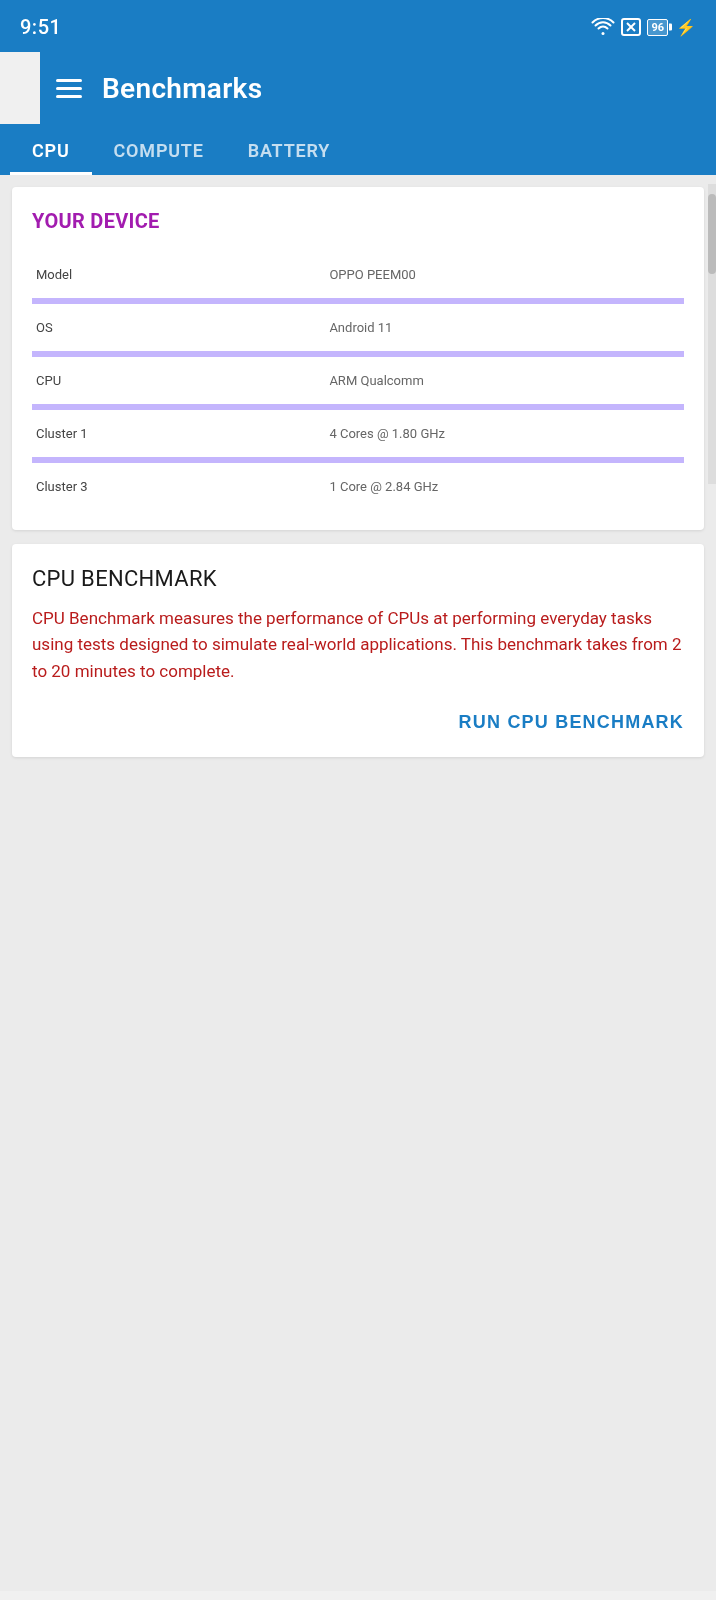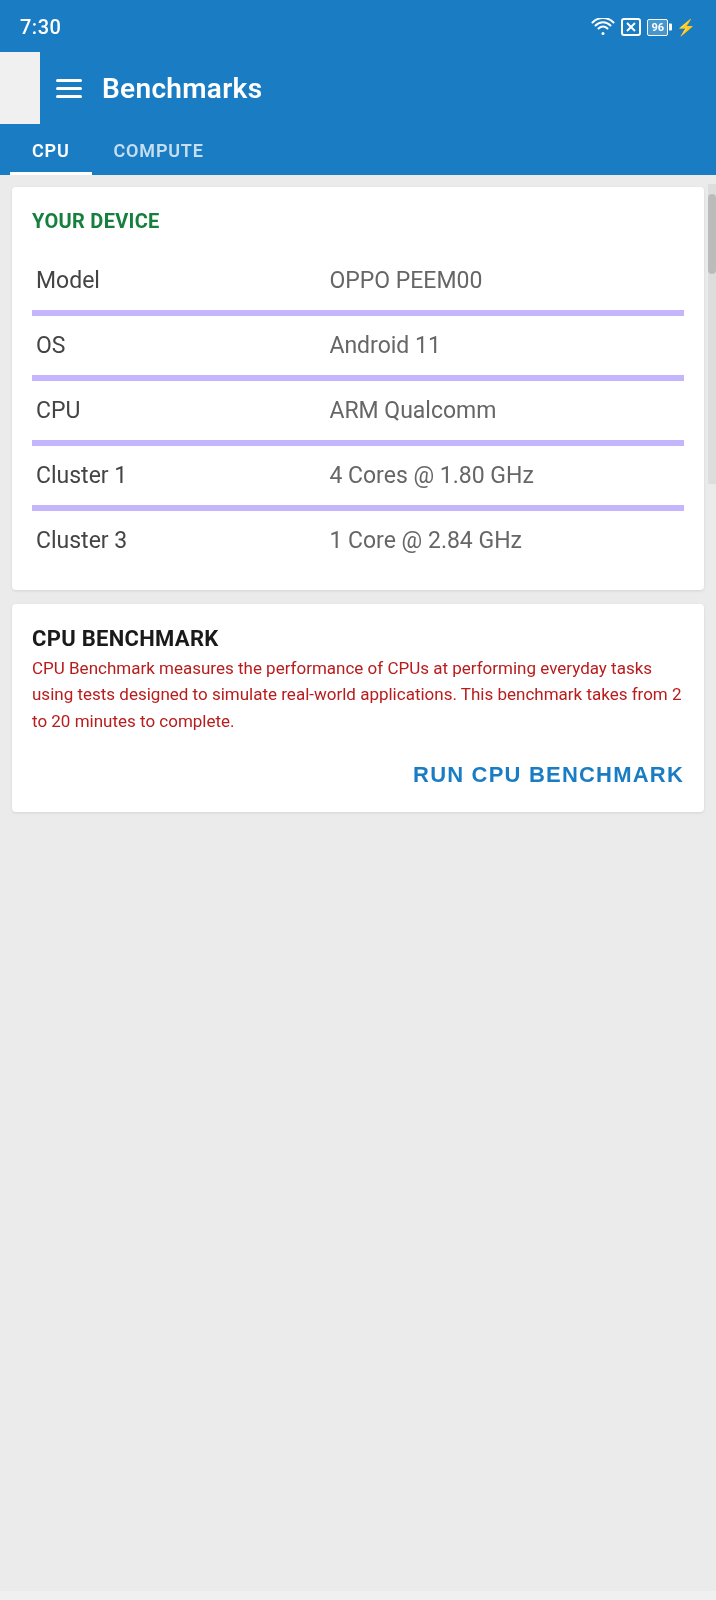--- a/index.html
+++ b/index.html
@@ -128,75 +128,75 @@
       background: white;
       border-radius: 4px;
       margin-bottom: 14px;
       padding: 22px 20px 20px 20px;
       box-shadow: 0 1px 3px rgba(0,0,0,0.1);
     }
 
     .card-title {
       font-size: 20px;
       font-weight: 700;
-      color: #15803d;
+      color: #a21caf;
       margin-bottom: 18px;
       letter-spacing: 0.3px;
     }
 
     
     .info-table {
       width: 100%;
       border-collapse: collapse;
     }
     .info-table tr {
       border-top: 6px solid #c4b5fd;
     }
     .info-table tr:first-child {
       border-top: none;
     }
     .info-table td {
       padding: 16px 10px 16px 4px;
-      font-size: 23px;
+      font-size: 13px;
       color: #555;
       vertical-align: middle;
     }
     .info-table td:first-child {
       color: #444;
       font-weight: 400;
       width: 45%;
     }
     .info-table td:last-child {
       color: #666;
       font-weight: 400;
     }
 
     
     .benchmark-title {
       font-size: 22px;
-      font-weight: 700;
+      font-weight: 400;
       color: #1a1a1a;
-      margin-bottom: 4px;
+      margin-bottom: 14px;
       letter-spacing: 0.3px;
     }
     .benchmark-desc {
       font-size: 17px;
       color: #b91c1c;
       line-height: 1.55;
       margin-bottom: 24px;
     }
     .run-benchmark-btn {
       display: flex;
       justify-content: flex-end;
     }
     .run-benchmark-btn button {
       background: none;
       border: none;
       color: #1a7dc4;
-      font-size: 22px;
+      font-size: 18px;
       font-weight: 700;
       letter-spacing: 1.2px;
       cursor: pointer;
       text-transform: uppercase;
       padding: 4px 0;
     }
 
     
     .scrollbar-track {
       position: fixed;
@@ -211,21 +211,21 @@
       height: 80px;
       background: #bbb;
       border-radius: 4px;
       margin-top: 10px;
     }
   </style>
 </head>
 <body>
 
 <div class="status-bar">
-  <span class="status-time">7:30</span>
+  <span class="status-time">9:51</span>
   <div class="status-icons">
 
     <svg width="24" height="18" viewBox="0 0 24 18" fill="none">
       <path d="M12 14a1.5 1.5 0 1 1 0 3 1.5 1.5 0 0 1 0-3z" fill="white"></path>
       <path d="M7.5 10.5C8.9 9.1 10.4 8.4 12 8.4s3.1.7 4.5 2.1" stroke="white" stroke-width="2" fill="none" stroke-linecap="round"></path>
       <path d="M4.5 7.5C6.6 5.4 9.2 4.2 12 4.2s5.4 1.2 7.5 3.3" stroke="white" stroke-width="2" fill="none" stroke-linecap="round"></path>
       <path d="M1.5 4.5C4.3 1.7 7.9 0 12 0s7.7 1.7 10.5 4.5" stroke="white" stroke-width="2" fill="none" stroke-linecap="round"></path>
     </svg>
 
     <svg width="20" height="18" viewBox="0 0 20 18" fill="none">
@@ -251,20 +251,23 @@
   <span class="app-title">Benchmarks</span>
 </div>
 
 <div class="tab-bar">
   <div class="tab-item active">
     <span>CPU</span>
   </div>
   <div class="tab-item">
     <span>COMPUTE</span>
   </div>
+  <div class="tab-item">
+    <span>BATTERY</span>
+  </div>
 </div>
 
 <div class="content-area">
 
   <div class="card">
     <div class="card-title">YOUR DEVICE</div>
     <table class="info-table">
       <tbody id="device-rows">
           <tr>
       <td>Model</td>

